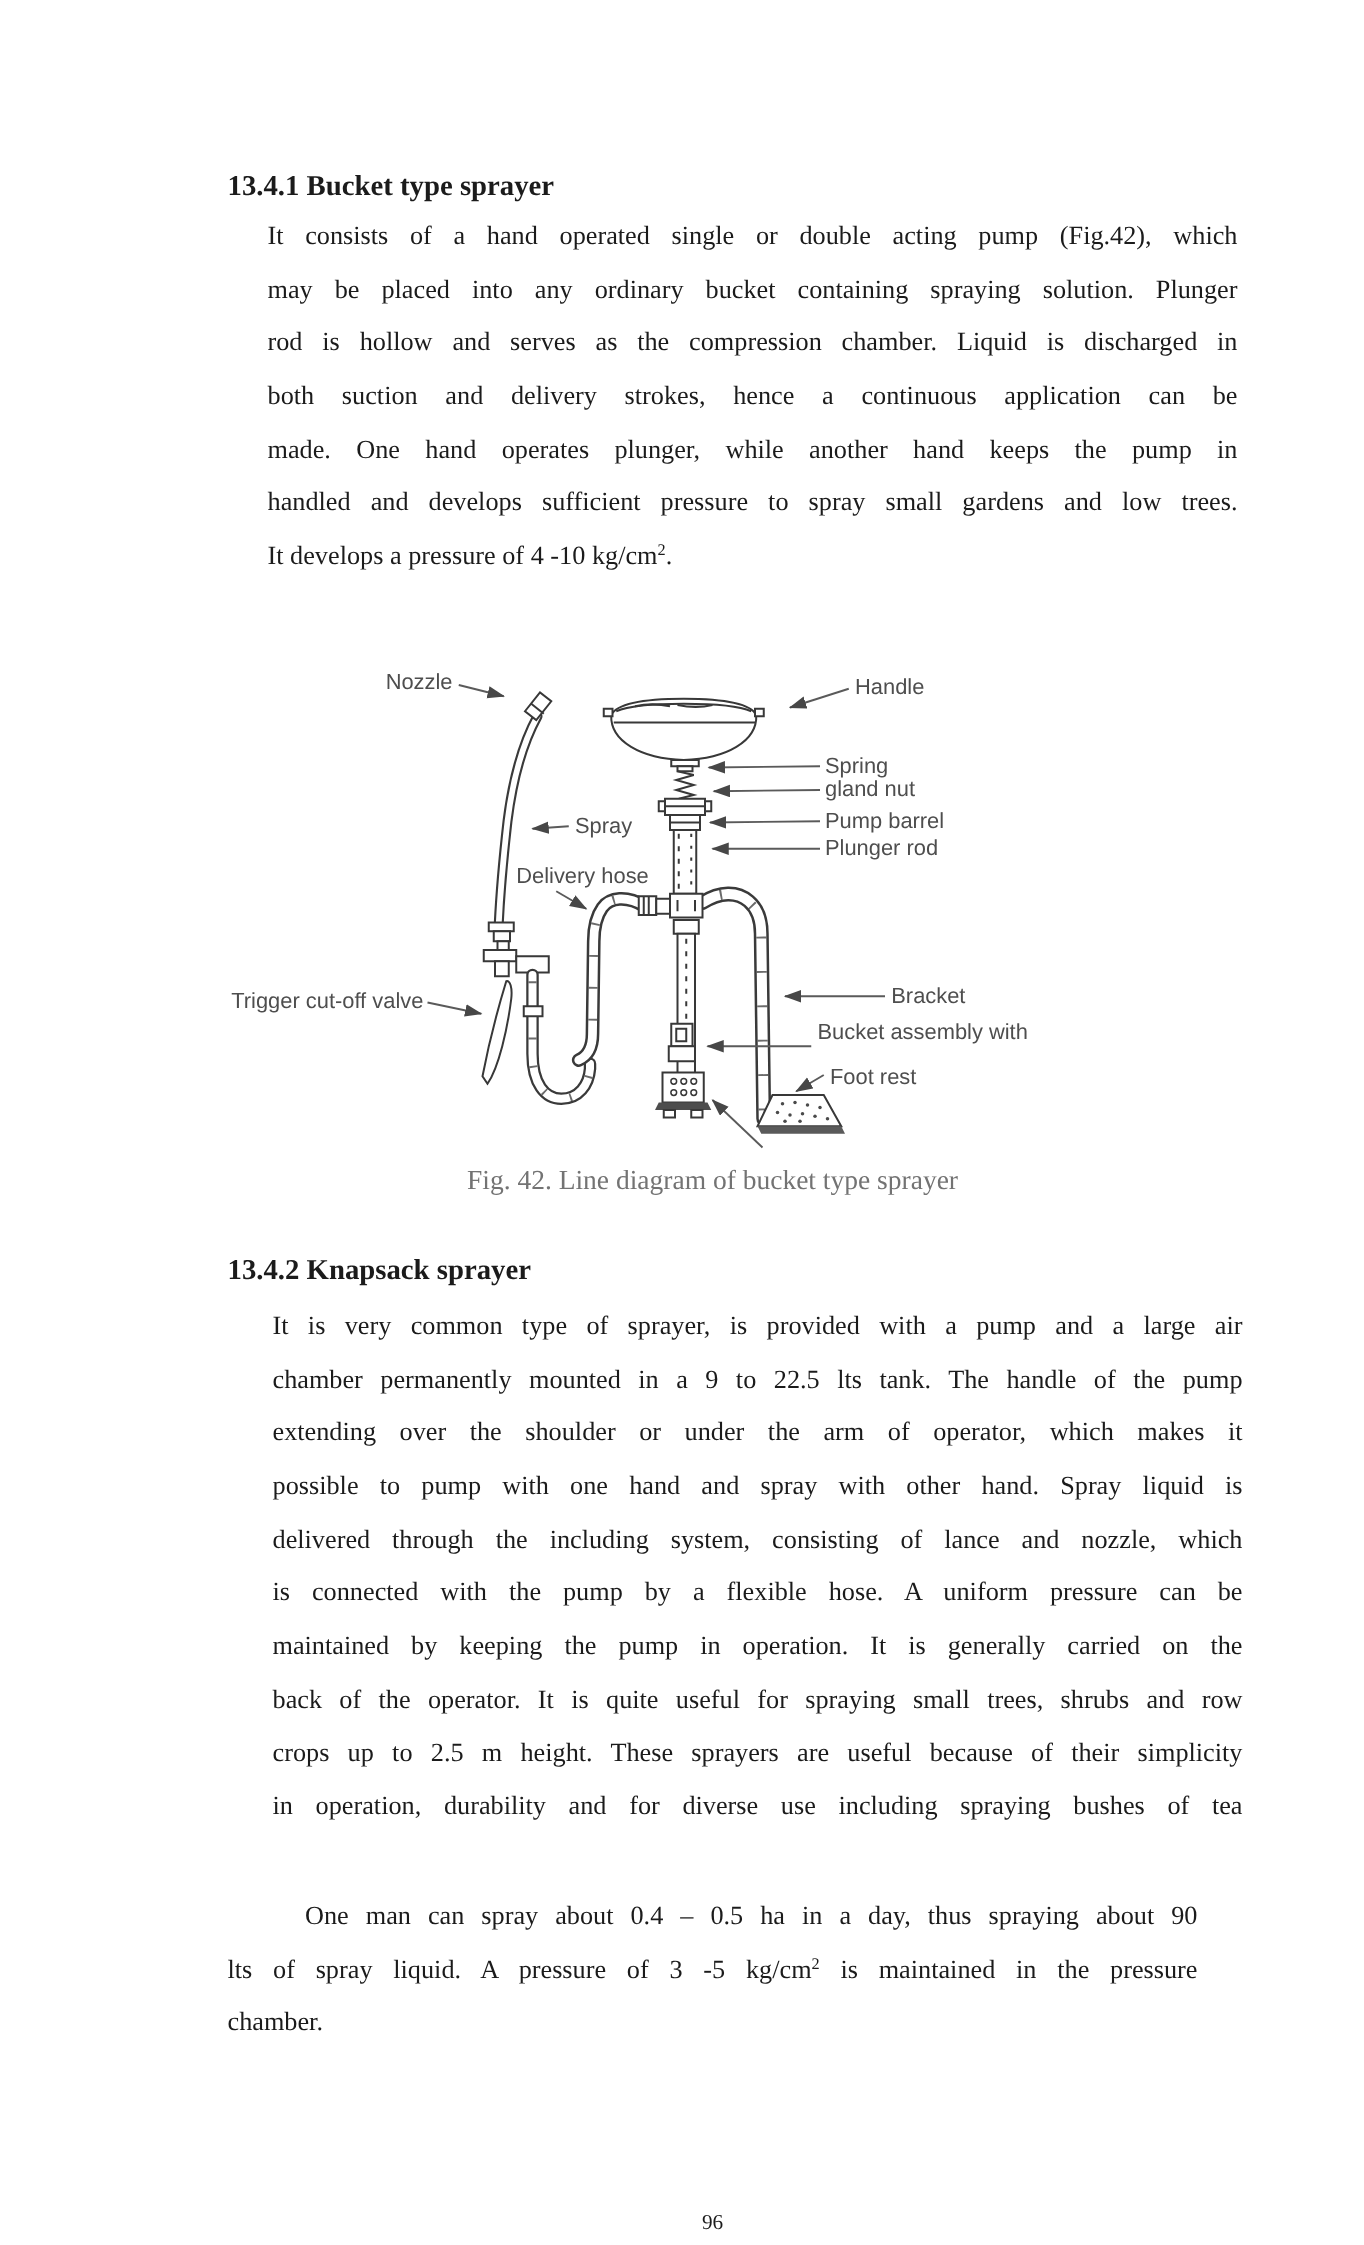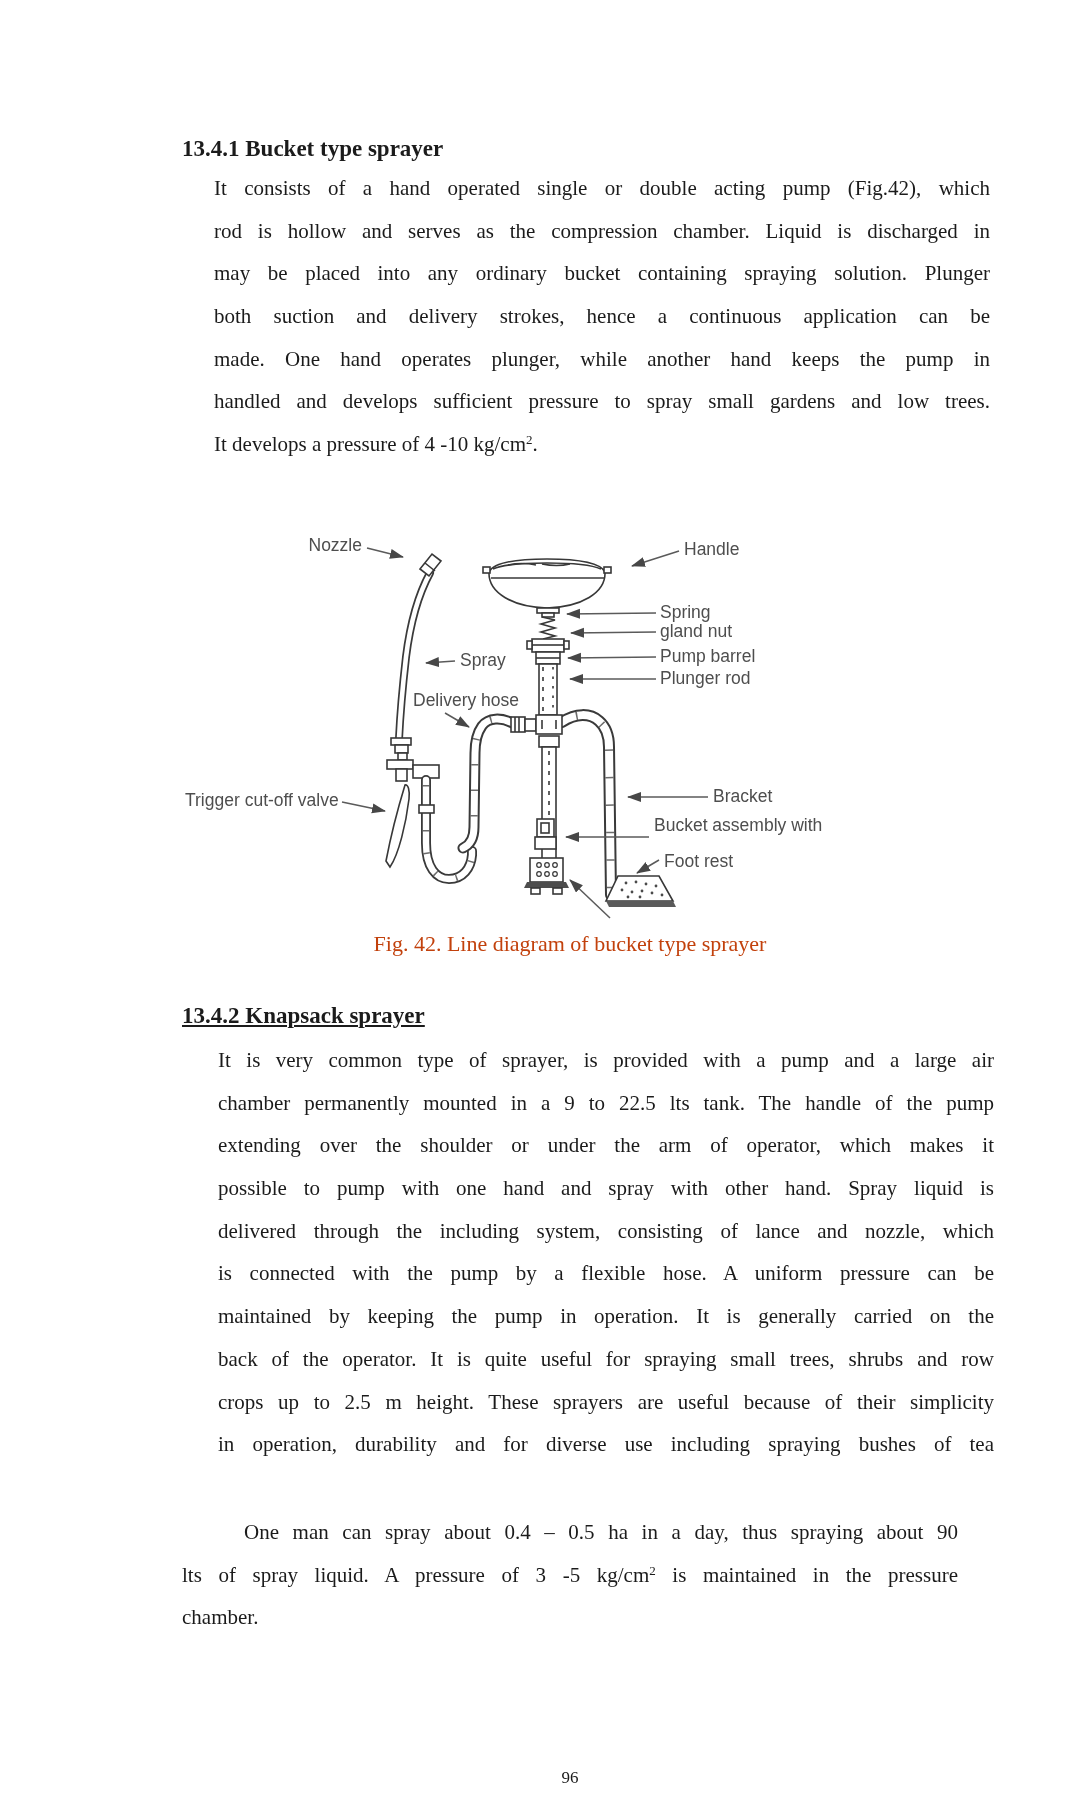--- a/index.html
+++ b/index.html
@@ -7,32 +7,32 @@
   .page {
     position:relative; width:1091px; height:1796px;
     background:#ffffff; overflow:hidden;
     font-family:"Liberation Serif", serif; color:#1b1b1b;border-radius:20px;
   }
   .h {
     position:absolute; margin:0; font-weight:bold;
     font-size:23px; line-height:43px; white-space:nowrap;
   }
   .h1 { left:182px; top:127px; }
-  .h2 { left:182px; top:994px;text-decoration:underline; }
+  .h2 { left:182px; top:994px; }
   .para { position:absolute; left:182px; width:776px; font-size:21px; line-height:42.7px; }
   .p1 { top:167px;margin-left:32px; }
   .p2 { top:1039px;margin-left:36px; }
   .p3 { top:1511px; }
   .jline { height:42.7px; text-align:justify; text-align-last:justify; }
   .jline.final { text-align-last:left; }
   .p3 .jline:first-child { text-indent:62px; }
   sup { font-size:13px; line-height:0; vertical-align:7px; }
   .caption {
     position:absolute; left:182px; top:922px; width:776px;
-    text-align:center; font-size:22px; line-height:43px; color:#c2410c;
+    text-align:center; font-size:22px; line-height:43px; color:#737373;
   }
   .pagenum {
     position:absolute; left:182px; top:1756px; width:776px;
     text-align:center; font-size:17px; line-height:43px;
   }
   .fig { position:absolute; left:170px; top:455px; width:760px; height:470px; }
   .flabel { font-family:"Liberation Sans", sans-serif; font-size:17.5px; fill:#4e4e4e; }
   .lline { stroke:#5a5a5a; stroke-width:1.5; fill:none; }
   .ink  { stroke:#383838; fill:none; stroke-width:1.6; }
   .part { stroke:#383838; fill:#ffffff; stroke-width:1.6; }
@@ -42,22 +42,22 @@
 </style>
 </head>
 <body>
 
 <div class="page">
 
   <h1 class="h h1">13.4.1 Bucket type sprayer</h1>
 
   <div class="para p1">
       <div class="jline">It consists of a hand operated single or double acting pump (Fig.42), which</div>
+      <div class="jline">may be placed into any ordinary bucket containing spraying solution. Plunger</div>
       <div class="jline">rod is hollow and serves as the compression chamber. Liquid is discharged in</div>
-      <div class="jline">may be placed into any ordinary bucket containing spraying solution. Plunger</div>
       <div class="jline">both suction and delivery strokes, hence a continuous application can be</div>
       <div class="jline">made. One hand operates plunger, while another hand keeps the pump in</div>
       <div class="jline">handled and develops sufficient pressure to spray small gardens and low trees.</div>
       <div class="jline final"><span>It develops a pressure of 4 -10 kg/cm</span><sup>2</sup><span>.</span></div>
     </div>
 
   <svg class="fig" viewBox="0 0 760 470">
     <defs>
       <marker id="ah" markerUnits="userSpaceOnUse" markerWidth="18" markerHeight="14" refX="13" refY="5" orient="auto">
         <path d="M0,0 L14,5 L0,10 Z" fill="#474747"></path>

